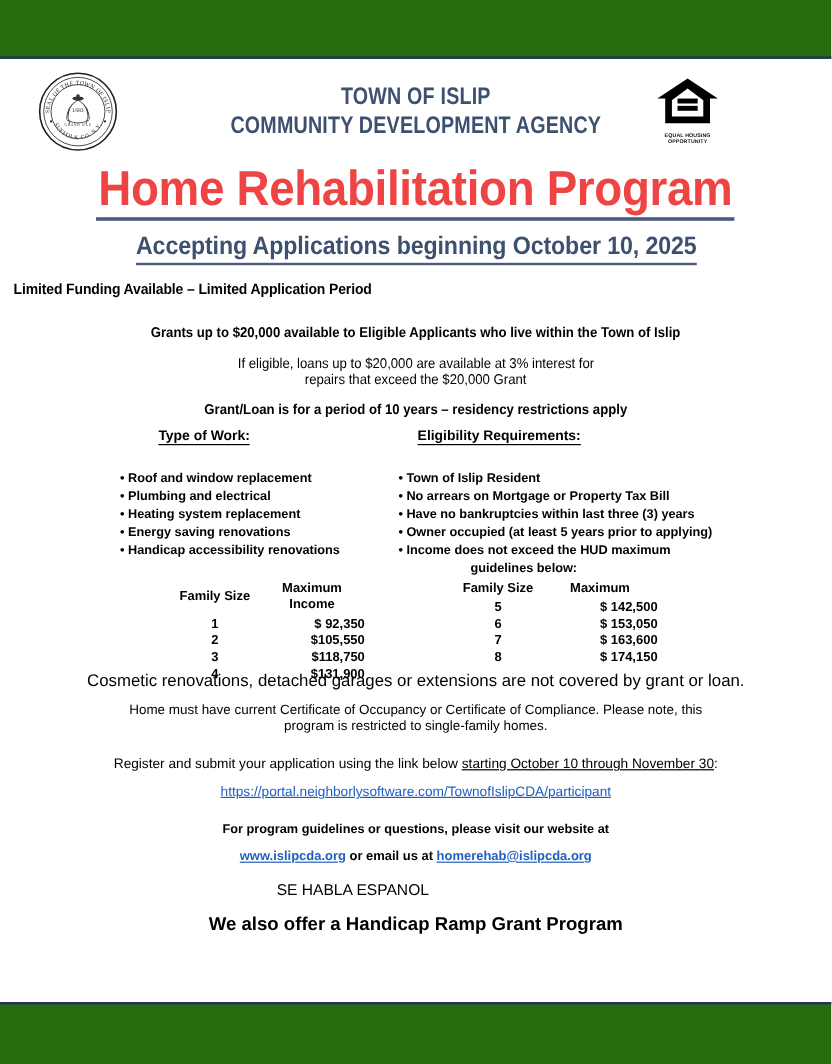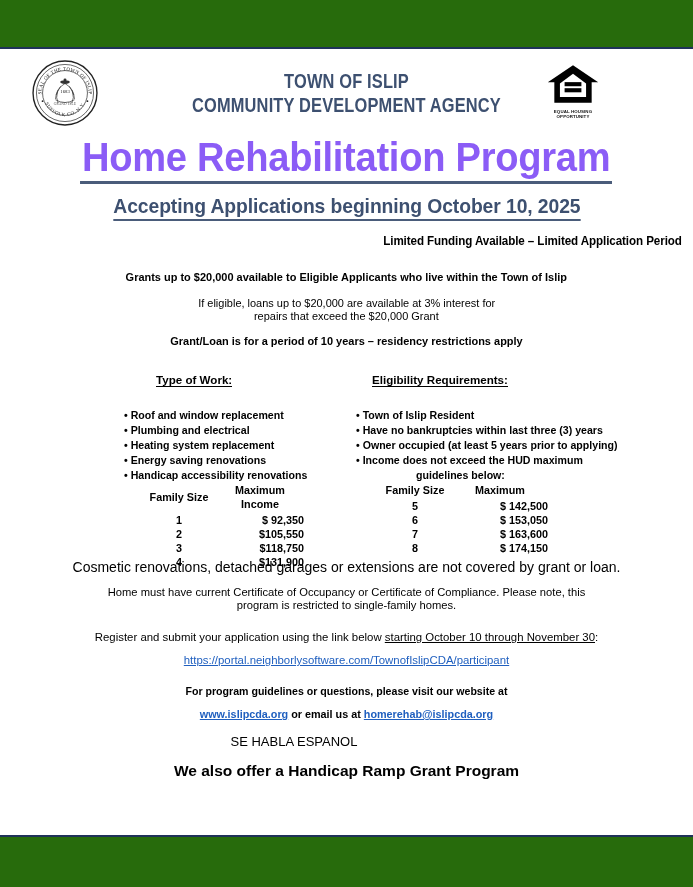--- a/index.html
+++ b/index.html
@@ -81,21 +81,21 @@
     transform: scaleX(0.82);
   }
 
   
   .main-title {
     position: absolute;
     top: 136px;
     left: 0;
     width: 693px;
     text-align: center;
-    color: #8b5cf6;
+    color: #ef4444;
     font-weight: bold;
     font-size: 41px;
     line-height: 1.06;
     letter-spacing: -0.3px;
   }
   .main-title span {
     display: inline-block;
     border-bottom: 3px solid #4a5c7a;
     padding: 0 2px 2px 2px;
     transform: scaleX(0.93);
@@ -117,21 +117,21 @@
     padding-bottom: 1px;
     transform: scaleX(0.92);
   }
 
   
   .limited {
     position: absolute;
     top: 234px;
     left: 0;
     width: 693px;
-    text-align: right;
+    text-align: left;
     font-weight: bold;
     font-size: 12.5px;
     letter-spacing: -0.1px;
   }
   .limited span { display:inline-block; transform: scaleX(0.93); }
 
   .line-grants {
     position: absolute;
     top: 270px;
     left: 0;
@@ -167,22 +167,21 @@
 
   
   .cols {
     position: absolute;
     top: 357px;
     left: 0;
     width: 693px;
   }
   .col {
     position: absolute;
-    top: 16px;
-    margin-left: 24px;
+    top: 0;
   }
   .col-left  { left: 100px; width: 230px; }
   .col-right { left: 330px; width: 290px; }
 
   .col-head {
     text-align: center;
     font-weight: bold;
     font-size: 11.6px;
     margin-bottom: 21px;
   }
@@ -434,20 +433,21 @@
         <li>Handicap accessibility renovations</li>
       </ul>
     </div>
 
     <div class="col col-right">
       <div class="col-head">
         <span>Eligibility Requirements:</span>
       </div>
       <ul class="bullets">
         <li>Town of Islip Resident</li>
+        <li>No arrears on Mortgage or Property Tax Bill</li>
         <li>Have no bankruptcies within last three (3) years</li>
         <li>Owner occupied (at least 5 years prior to applying)</li>
         <li>Income does not exceed the HUD maximum</li>
       </ul>
       <div class="guideline-cont">guidelines below:</div>
     </div>
   </div>
 
   <div class="income">
     <div class="income-inner">

